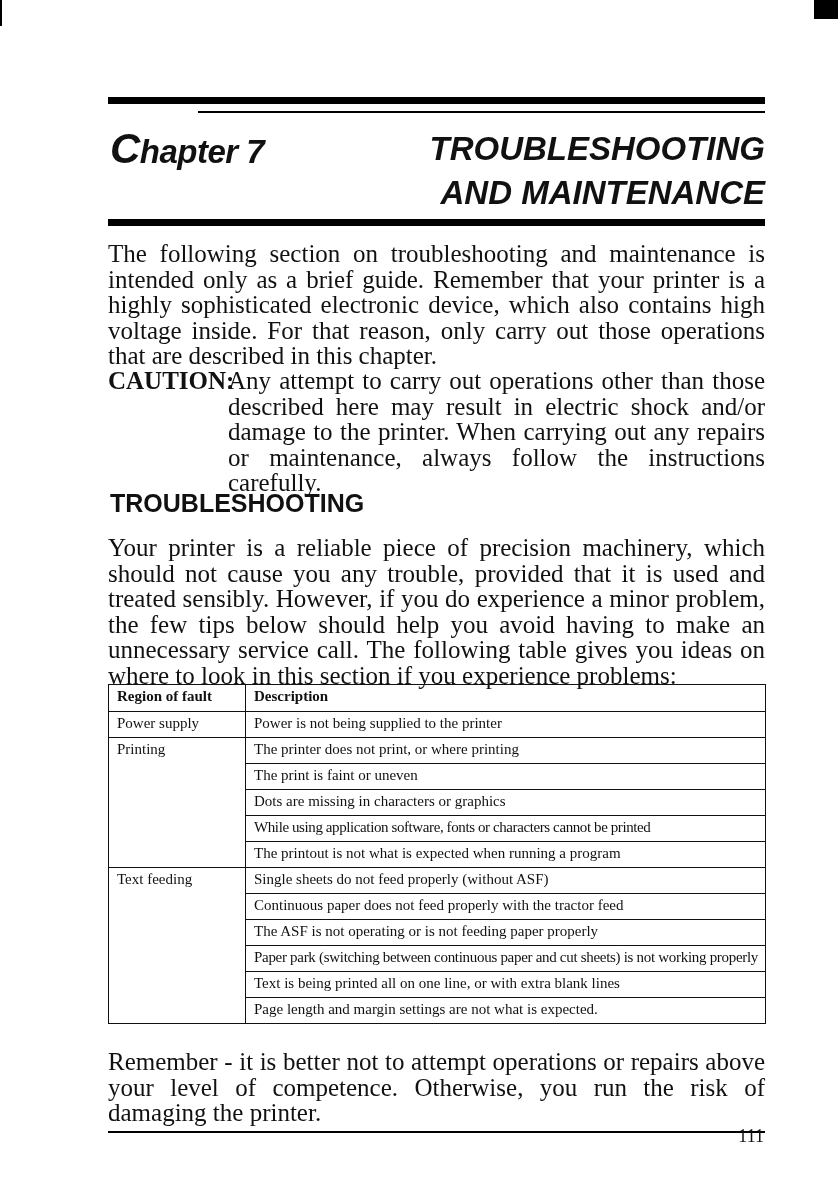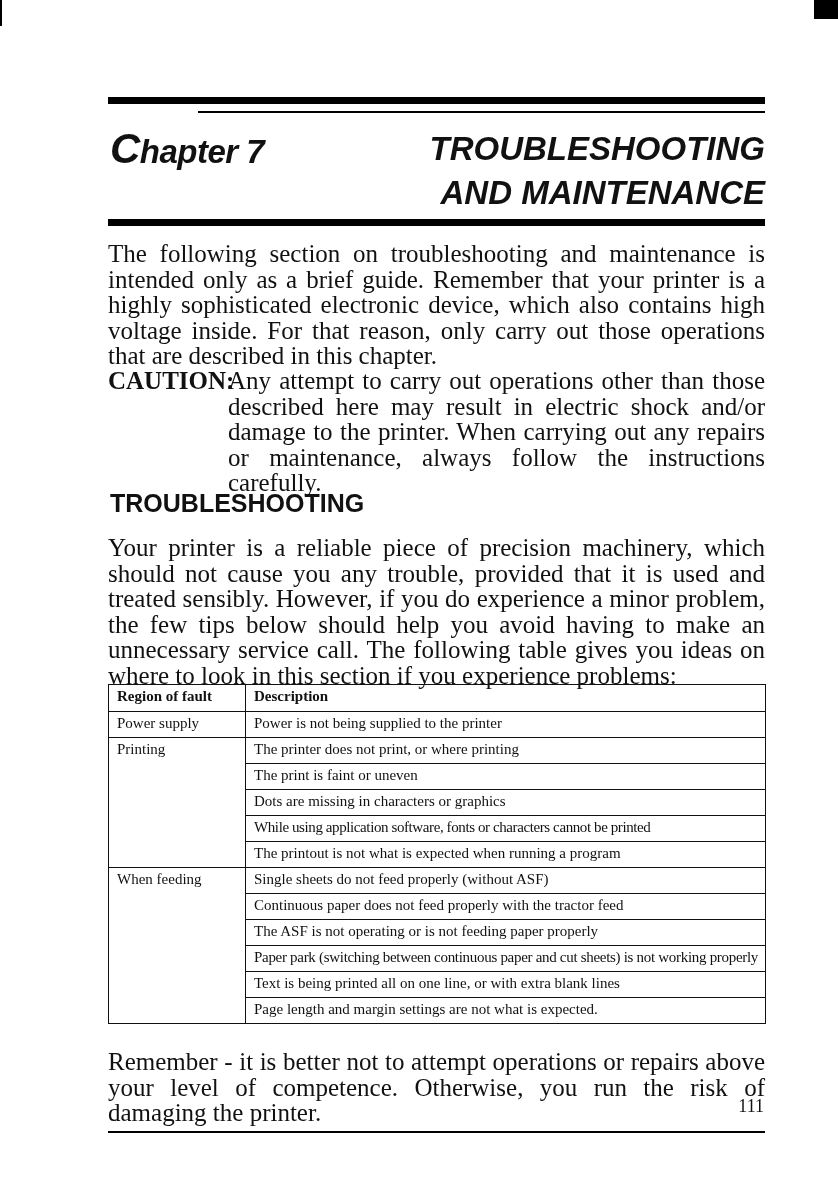--- a/index.html
+++ b/index.html
@@ -18,21 +18,21 @@
   .caution .txt { margin-left: 120px; }
   .section-heading { position: absolute; left: 110px; top: 489px; font-family: "Liberation Sans", sans-serif; font-weight: bold; font-size: 25px; }
   .section-body { position: absolute; left: 108px; top: 535px; width: 657px; }
   table.faults { position: absolute; left: 108px; top: 684px; width: 658px; border-collapse: collapse; font-family: "Liberation Serif", serif; font-size: 15px; }
   table.faults td, table.faults th { border: 1.5px solid #111; padding: 2px 0 2px 8px; vertical-align: top; text-align: left; line-height: 18px; }
   table.faults th { font-weight: bold; height: 22px; }
   table.faults td.region { width: 128px; border-bottom: none; margin-top: 40px; }
   table.faults td.region.last { border-bottom: 1.5px solid #111; }
   table.faults tr td { height: 21px; }
   .closing { position: absolute; left: 108px; top: 1049px; width: 657px; }
-  .page-num { position: absolute; right: 74px; top: 1096px; font-family: "Liberation Serif", serif; font-size: 18px; }
+  .page-num { position: absolute; right: 74px; top: 1126px; font-family: "Liberation Serif", serif; font-size: 18px; }
 </style>
 </head>
 <body>
 
 <div class="corner-mark"></div>
 <div class="left-mark"></div>
 
 <div class="rule-thick" style="top:97px;"></div>
 <div class="rule-thin" style="left:198px; top:111px; width:567px;"></div>
 
@@ -76,21 +76,21 @@
   <tr>
     <td>Dots are missing in characters or graphics</td>
   </tr>
   <tr>
     <td style="letter-spacing:-0.4px;">While using application software, fonts or characters cannot be printed</td>
   </tr>
   <tr>
     <td>The printout is not what is expected when running a program</td>
   </tr>
   <tr>
-    <td class="region" rowspan="6" style="border-bottom:1.5px solid #111;">When feeding</td>
+    <td class="region" rowspan="6" style="border-bottom:1.5px solid #111;">Text feeding</td>
     <td>Single sheets do not feed properly (without ASF)</td>
   </tr>
   <tr>
     <td>Continuous paper does not feed properly with the tractor feed</td>
   </tr>
   <tr>
     <td>The ASF is not operating or is not feeding paper properly</td>
   </tr>
   <tr>
     <td style="letter-spacing:-0.3px;">Paper park (switching between continuous paper and cut sheets) is not working properly</td>

